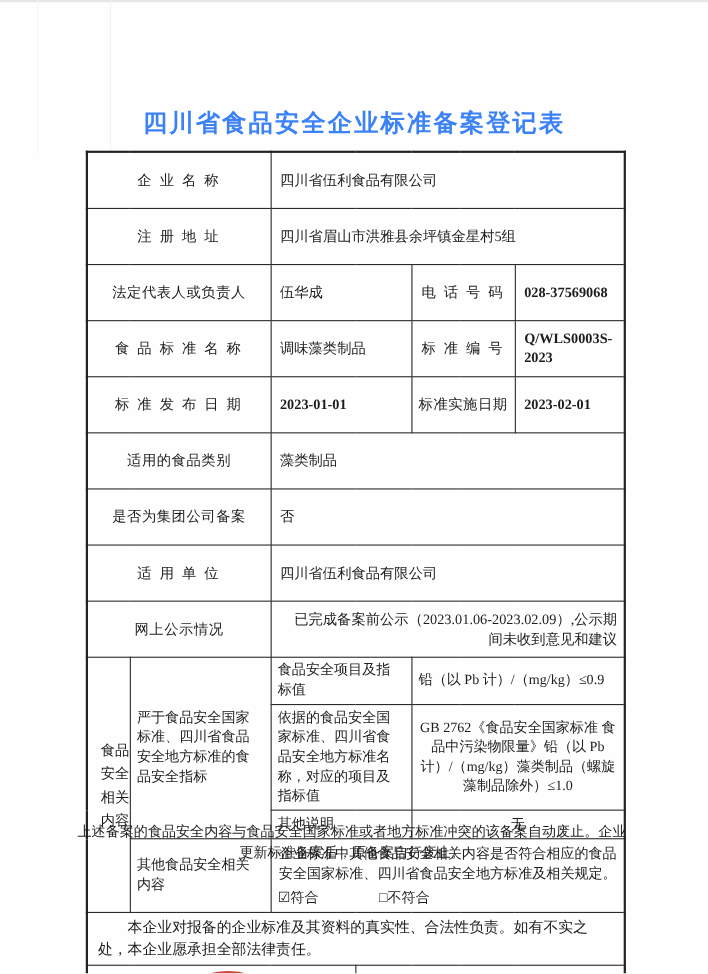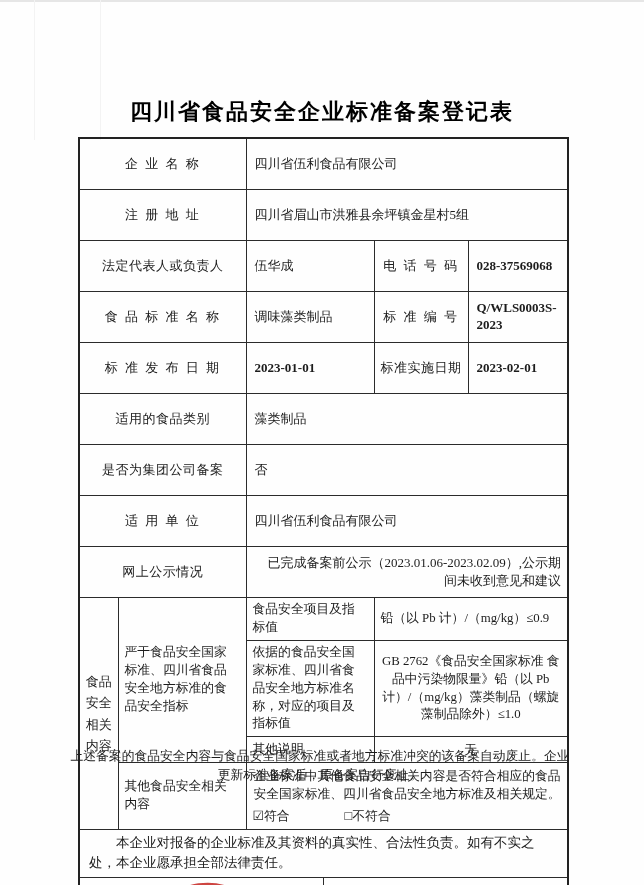--- a/index.html
+++ b/index.html
@@ -4,31 +4,31 @@
 <style>
   html,body{margin:0;padding:0;background:#ffffff;}
   .page{position:relative;width:644px;height:885px;background:#fefefe;overflow:hidden;
         font-family:"Liberation Serif","DejaVu Serif",serif;color:#1c1c1c;}
   .top-edge{position:absolute;top:0;left:0;right:0;height:2px;background:#e6e6e6;}
   .scanline{position:absolute;top:0;width:1px;height:140px;background:#f3f3f3;}
   .s1{left:34px}.s2{left:100px}
 
   .title{position:absolute;top:97px;left:0;right:0;margin:0;text-align:center;
          font-family:Liberation Serif, serif;font-weight:700;
-         font-size:22px;letter-spacing:2px;color:#000000;}
+         font-size:22px;letter-spacing:2px;color:#3b82f6;}
 
   table.form{position:absolute;left:78px;top:137px;width:489px;border-collapse:collapse;
              table-layout:fixed;border:2px solid #222;}
   td{border:1px solid #2b2b2b;font-size:13px;padding:2px 6px;vertical-align:middle;}
   td.lbl{text-align:center;letter-spacing:2px;padding:16px 3px;}
   td.lbl-tight{letter-spacing:0.5px;}
   td.val{text-align:left;padding-left:8px;}
   td.sub{text-align:left;line-height:1.4;font-size:12.8px;padding:3px 6px;}
   td.center{text-align:center;}
-  td.vert{font-size:13px;line-height:21.5px;text-align:center;padding:2px 0;
+  td.vert{font-size:13px;line-height:21.5px;text-align:right;padding:2px 0;
           word-break:break-all;letter-spacing:0;}
   td.wraps{word-break:break-all;line-height:1.3;}
   td.multiline{line-height:1.35;text-align:right;}
   .num{font-weight:700;}
   .gbval{font-size:12.8px;line-height:1.45;font-family:Liberation Serif, serif;}
   td.decl{text-indent:2em;line-height:1.5;font-size:13.5px;padding:3px 9px;text-align:left;}
   .other-val{line-height:1.4;padding:2px 0 0 1px;text-align:left;}
   .cbline{display:flex;gap:55px;margin-top:4px;}
 
   td.stamp-cell{position:relative;padding:0;}

